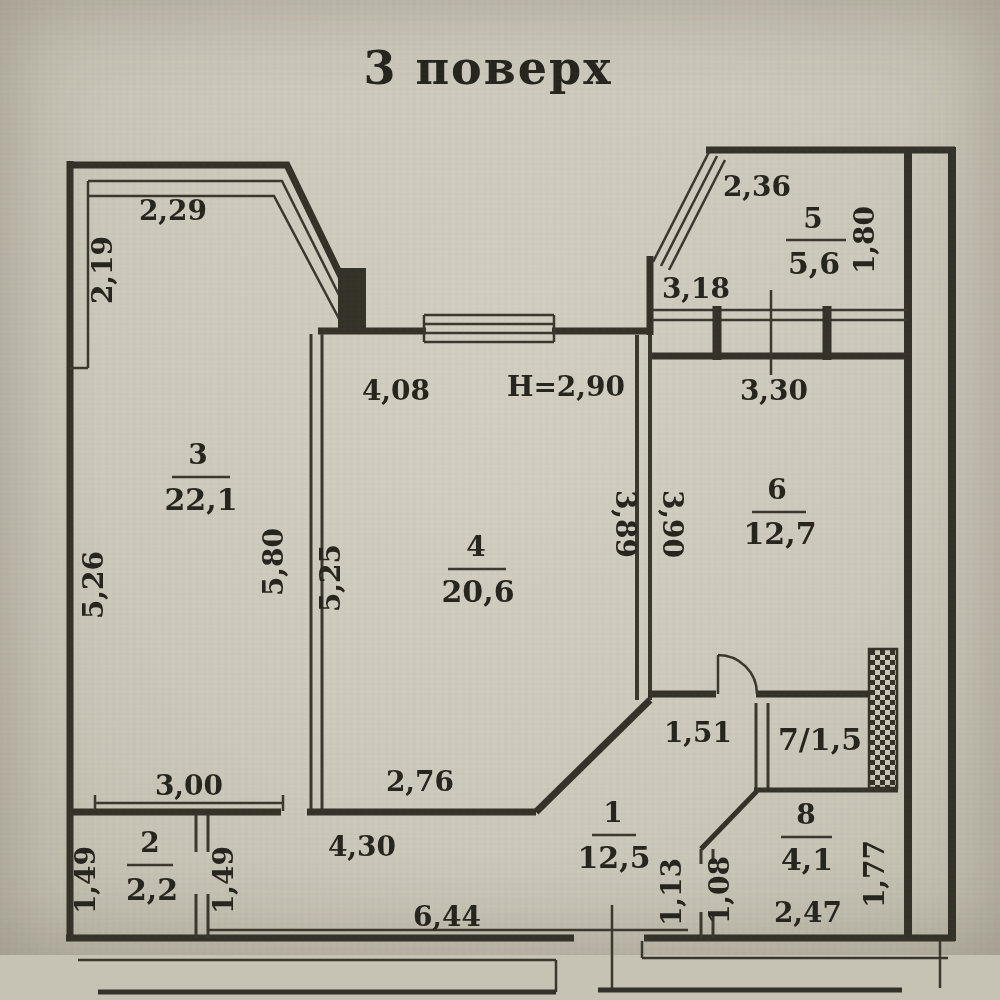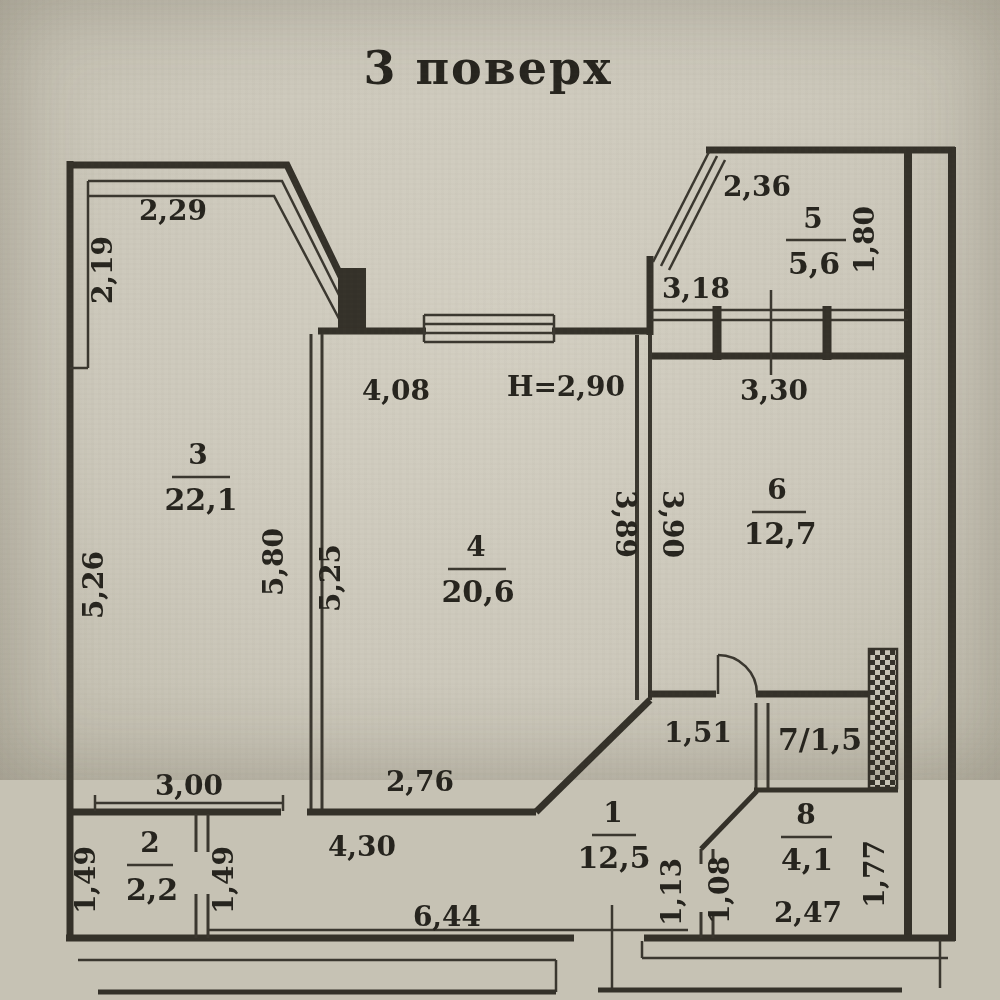--- a/index.html
+++ b/index.html
@@ -1,18 +1,18 @@
 <!DOCTYPE html>
 <html><head>
 <meta charset="utf-8">
 <style>
   html,body{margin:0;padding:0;width:1000px;height:1000px;overflow:hidden;}
   body{background:#c6c2b4;font-family:"DejaVu Serif",serif;}
   .paper{
-    position:relative;width:1000px;height:780px;
+    position:relative;width:1000px;height:955px;
     background:radial-gradient(ellipse at 50% 42%, #d3cfc2 0%, #cdc9bc 55%, #c1bdae 100%);
     box-shadow:inset 0 0 90px rgba(60,55,40,.28);
   }
   .paper:after{
     content:"";position:absolute;inset:0;pointer-events:none;opacity:.5;
     background:repeating-linear-gradient(0deg, rgba(120,112,95,.05) 0 2px, rgba(0,0,0,0) 2px 5px),
                repeating-linear-gradient(90deg, rgba(120,112,95,.04) 0 3px, rgba(0,0,0,0) 3px 7px);
   }
   svg{position:absolute;left:0;top:0;}
   text{fill:#26241e;font-family:"DejaVu Serif",serif;font-weight:700;}

